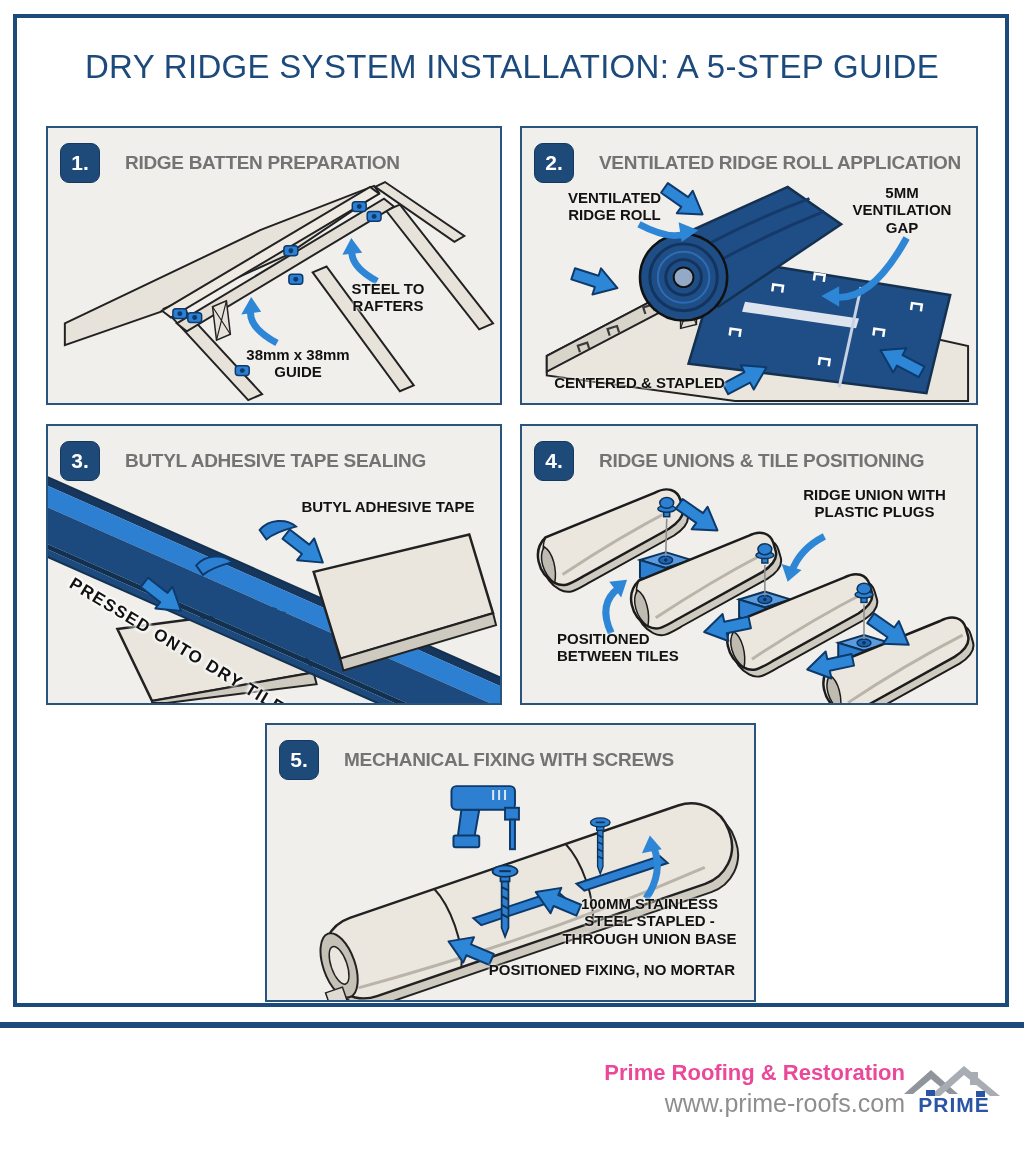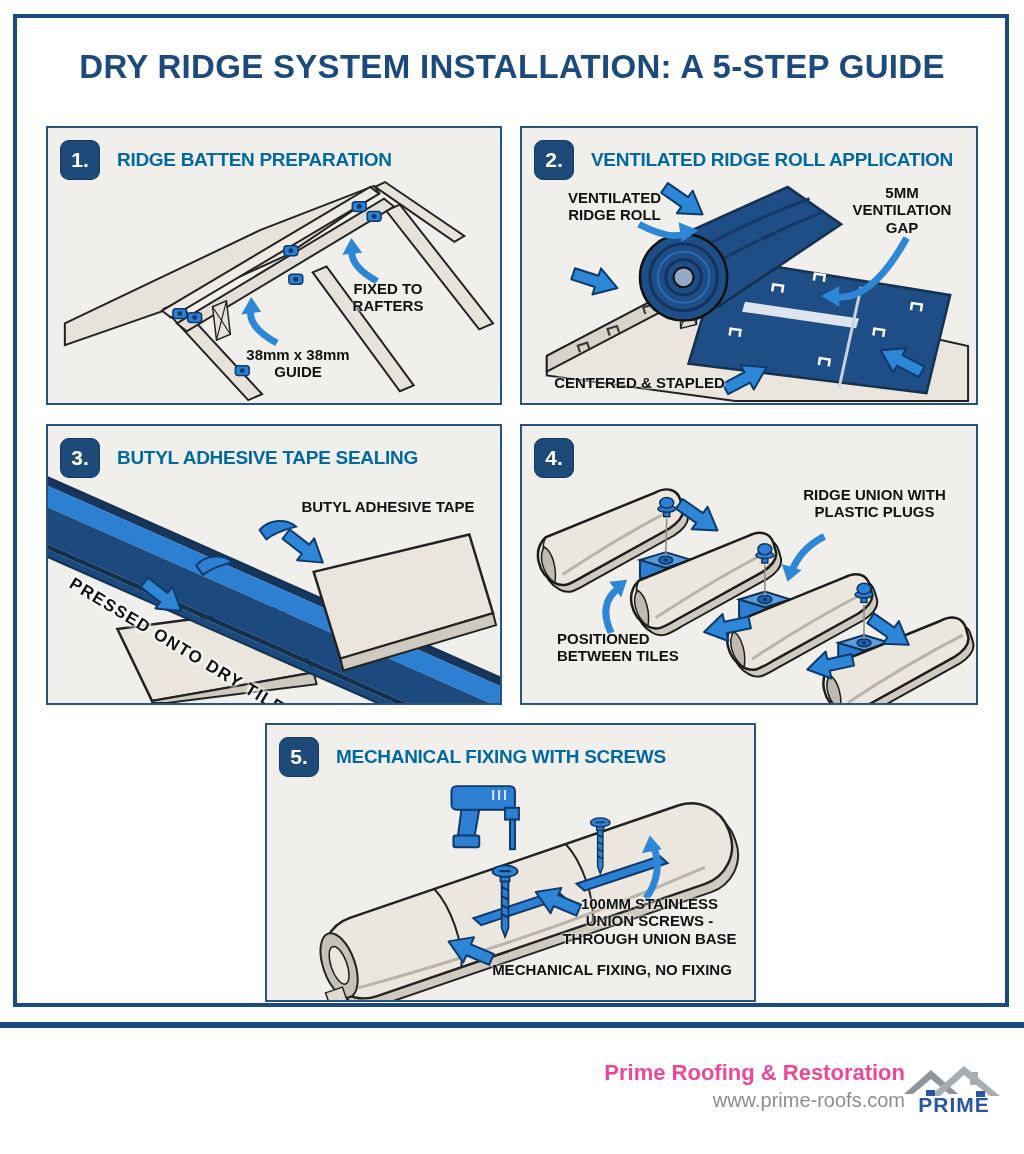--- a/index.html
+++ b/index.html
@@ -1,42 +1,42 @@
 <!DOCTYPE html>
 <html><head>
 <meta charset="utf-8">
 <style>
   html,body{margin:0;padding:0}
   body{width:1024px;height:1154px;position:relative;background:#fff;
        font-family:"Liberation Sans",sans-serif;overflow:hidden}
   .frame{position:absolute;left:13px;top:14px;width:996px;height:993px;
          border:4px solid #1d4a7c;box-sizing:border-box}
   .main-title{position:absolute;left:0;width:1024px;top:48px;text-align:center;
-         font-size:33px;font-weight:bold;color:#1d4a7c;letter-spacing:.3px}
+         font-size:33px;font-weight:normal;color:#1d4a7c;letter-spacing:.3px}
   .panel{position:absolute;background:#f1efeb;border:2px solid #2a547e;
          box-sizing:border-box;overflow:hidden}
   .illus{position:absolute;left:0;top:0;width:100%;height:100%}
   .phead{position:absolute;left:12px;top:12px;right:6px;display:flex;
          align-items:center;gap:13px;z-index:3}
   .badge{width:40px;height:40px;background:#1d4a78;border:1px solid #14385e;
          border-radius:9px;color:#fff;font-size:21px;font-weight:bold;
          display:flex;align-items:center;justify-content:center;flex:0 0 40px;box-sizing:border-box}
-  .ptitle{margin:4px;font-size:19px;font-weight:bold;color:#0369a1;
+  .ptitle{margin:12px;font-size:19px;font-weight:bold;color:#737373;
          letter-spacing:-.3px;white-space:nowrap}
   .lbl{position:absolute;font-weight:bold;font-size:15px;color:#121212;
        text-align:center;line-height:1.16;white-space:pre-line;z-index:2;
        text-shadow:0 0 3px #f1efeb,0 0 3px #f1efeb}
   .lbl.left{text-align:left}
   .rot{transform:rotate(31deg);transform-origin:left top;font-size:17px;
        letter-spacing:1.5px;white-space:nowrap;
        text-shadow:0 0 4px #fff,0 0 4px #fff,0 0 4px #fff,0 0 4px #fff}
   .rule{position:absolute;left:0;top:1022px;width:1024px;height:6px;background:#1d4a7c}
   .footer-company{position:absolute;right:119px;top:1060px;font-size:22px;
        font-weight:bold;color:#ec4899}
-  .footer-site{position:absolute;right:119px;top:1089px;font-size:20px;color:#8e8e8e}
+  .footer-site{position:absolute;right:119px;top:1089px;font-size:25px;color:#8e8e8e}
   .logo{position:absolute;right:14px;top:1060px}
 </style>
 </head>
 <body>
 
 <svg width="0" height="0" style="position:absolute" aria-hidden="true">
   <defs>
     <g id="arr" stroke-linejoin="round">
       <polygon points="0,5 25,5 25,-3 47,11 25,25 25,17 0,17" fill="#2d86d6" stroke="#0d3a6b" stroke-width="2"></polygon>
     </g>
@@ -123,21 +123,21 @@
       <path d="M231,219 Q200,202 205,183" fill="none" stroke="#2d86d6" stroke-width="7"></path>
       <polygon points="205,172 195,190 215,187" fill="#2d86d6"></polygon>
       <path d="M332,156 Q303,140 307,122" fill="none" stroke="#2d86d6" stroke-width="7"></path>
       <polygon points="306,112 297,129 317,127" fill="#2d86d6"></polygon>
     </g>
   </svg>
   <div class="phead">
     <div class="badge">1.</div>
     <h2 class="ptitle">RIDGE BATTEN PREPARATION</h2>
   </div>
-  <div class="lbl" style="left:270px;top:152px;width:140px">FIXED TO
+  <div class="lbl" style="left:270px;top:152px;width:140px">STEEL TO
 RAFTERS</div>
   <div class="lbl" style="left:165px;top:218px;width:170px">38mm x 38mm
 GUIDE</div>
 </section>
 
 <section class="panel" style="left:520px;top:126px;width:458px;height:279px">
   <svg class="illus" viewBox="0 0 458 280" preserveAspectRatio="none">
     <polygon points="25,232 165,158 450,222 450,278 215,278 25,252" fill="#eae6de" stroke="#222" stroke-width="2"></polygon>
     <polygon points="25,232 165,158 165,174 25,248" fill="#d9d4c9" stroke="#222" stroke-width="2"></polygon>
     <polygon points="160,162 176,158 176,200 160,204" fill="#e2ddd4" stroke="#222" stroke-width="1.5"></polygon>
@@ -273,20 +273,21 @@
       <use href="#arr" transform="translate(358,186) rotate(35)"></use>
       <use href="#arr" transform="translate(336,248) rotate(168)"></use>
       <path d="M305,112 Q280,125 272,148" fill="none" stroke="#2d86d6" stroke-width="7"></path>
       <polygon points="268,158 262,140 282,146" fill="#2d86d6"></polygon>
       <path d="M90,210 Q76,180 98,164" fill="none" stroke="#2d86d6" stroke-width="7"></path>
       <polygon points="106,156 88,158 100,174" fill="#2d86d6"></polygon>
     </g>
   </svg>
   <div class="phead">
     <div class="badge">4.</div>
+    <h2 class="ptitle">RIDGE UNIONS &amp; TILE POSITIONING</h2>
   </div>
   <div class="lbl left" style="left:35px;top:204px;width:170px">POSITIONED
 BETWEEN TILES</div>
   <div class="lbl" style="left:250px;top:60px;width:205px">RIDGE UNION WITH
 PLASTIC PLUGS</div>
 </section>
 
 <section class="panel" style="left:265px;top:723px;width:491px;height:279px">
   <svg class="illus" viewBox="0 0 491 279" preserveAspectRatio="none">
     <g transform="translate(258,180) rotate(-19)">
@@ -320,23 +321,23 @@
       <use href="#arr" transform="translate(222,248) rotate(203)"></use>
       <path d="M382,176 Q400,150 390,124" fill="none" stroke="#2d86d6" stroke-width="7"></path>
       <polygon points="386,112 378,130 398,126" fill="#2d86d6"></polygon>
     </g>
   </svg>
   <div class="phead">
     <div class="badge">5.</div>
     <h2 class="ptitle">MECHANICAL FIXING WITH SCREWS</h2>
   </div>
   <div class="lbl" style="left:265px;top:170px;width:235px">100MM STAINLESS
-UNION SCREWS -
+STEEL STAPLED -
 THROUGH UNION BASE</div>
-  <div class="lbl" style="left:180px;top:236px;width:330px">MECHANICAL FIXING, NO FIXING</div>
+  <div class="lbl" style="left:180px;top:236px;width:330px">POSITIONED FIXING, NO MORTAR</div>
 </section>
 
 <div class="rule"></div>
 <div class="footer-company">Prime Roofing &amp; Restoration</div>
 <div class="footer-site">www.prime-roofs.com</div>
 <svg class="logo" viewBox="0 0 112 56" width="112" height="56">
   <polygon points="6,34 33,10 60,34 51,34 33,19 15,34" fill="#8f959b"></polygon>
   <rect x="72" y="12" width="8" height="13" fill="#a7adb3"></rect>
   <polygon points="32,36 66,6 102,36 92,36 66,15 42,36" fill="#a7adb3"></polygon>
   <rect x="28" y="30" width="9" height="6" fill="#2a55a5"></rect>

